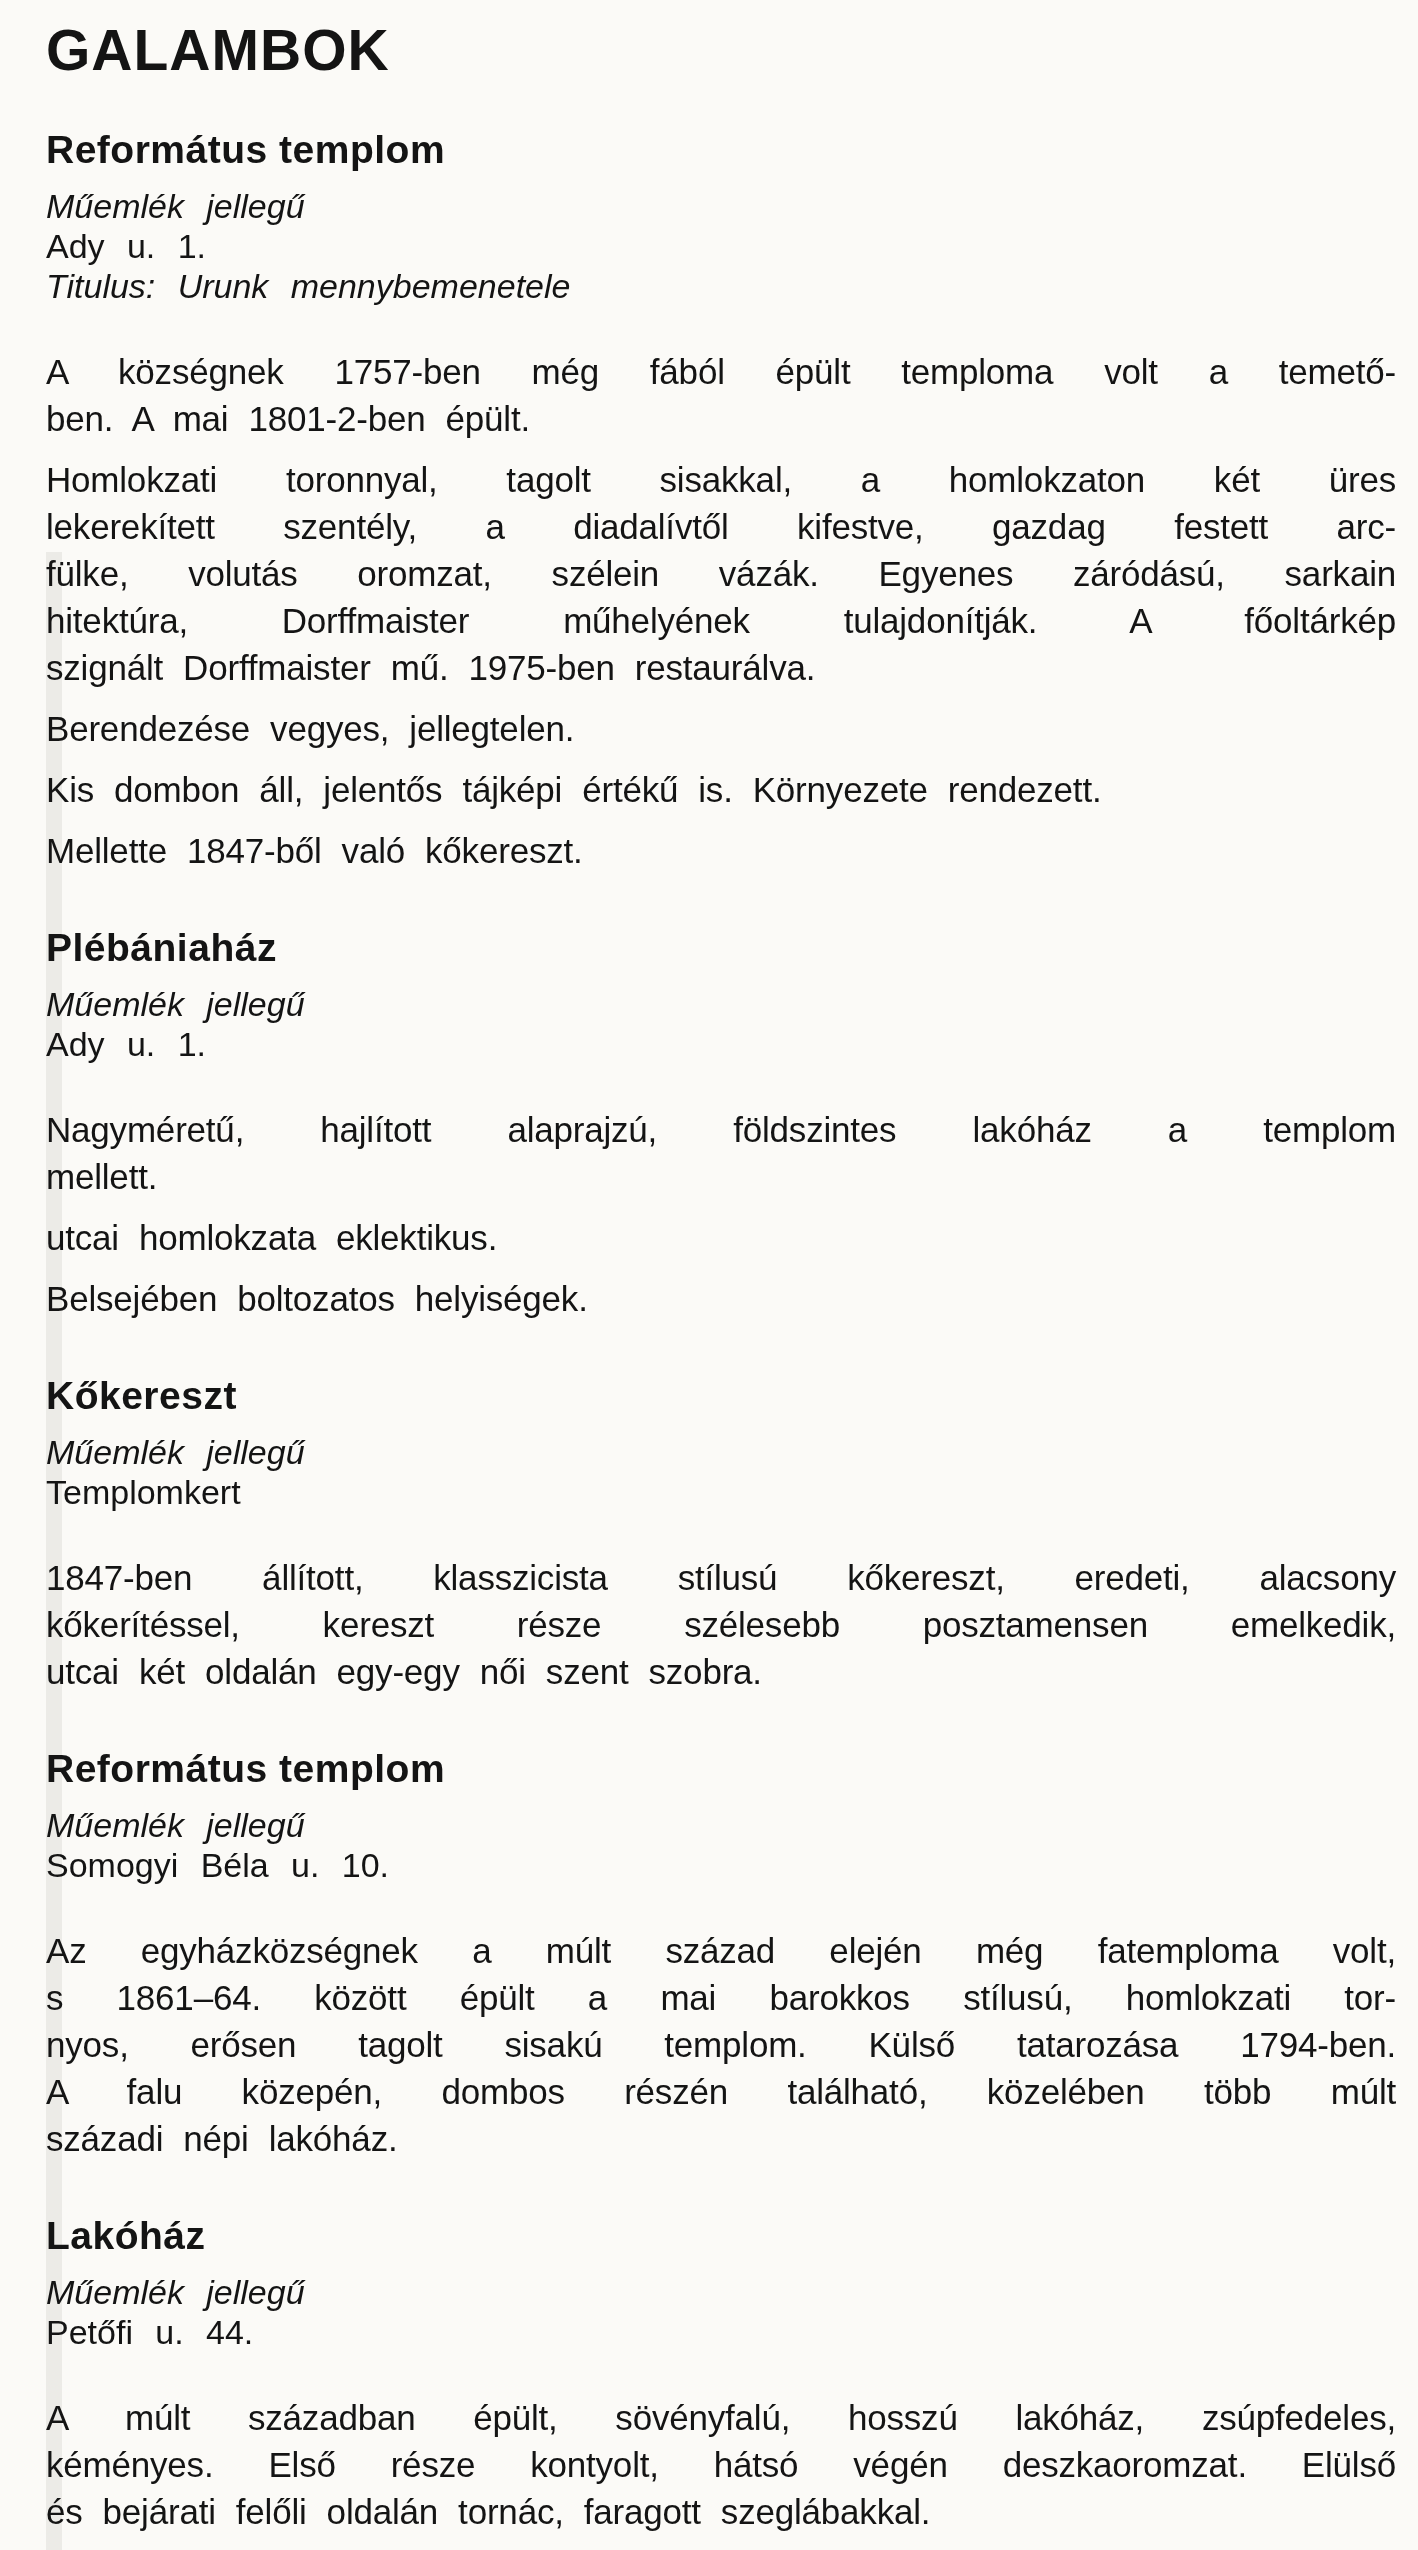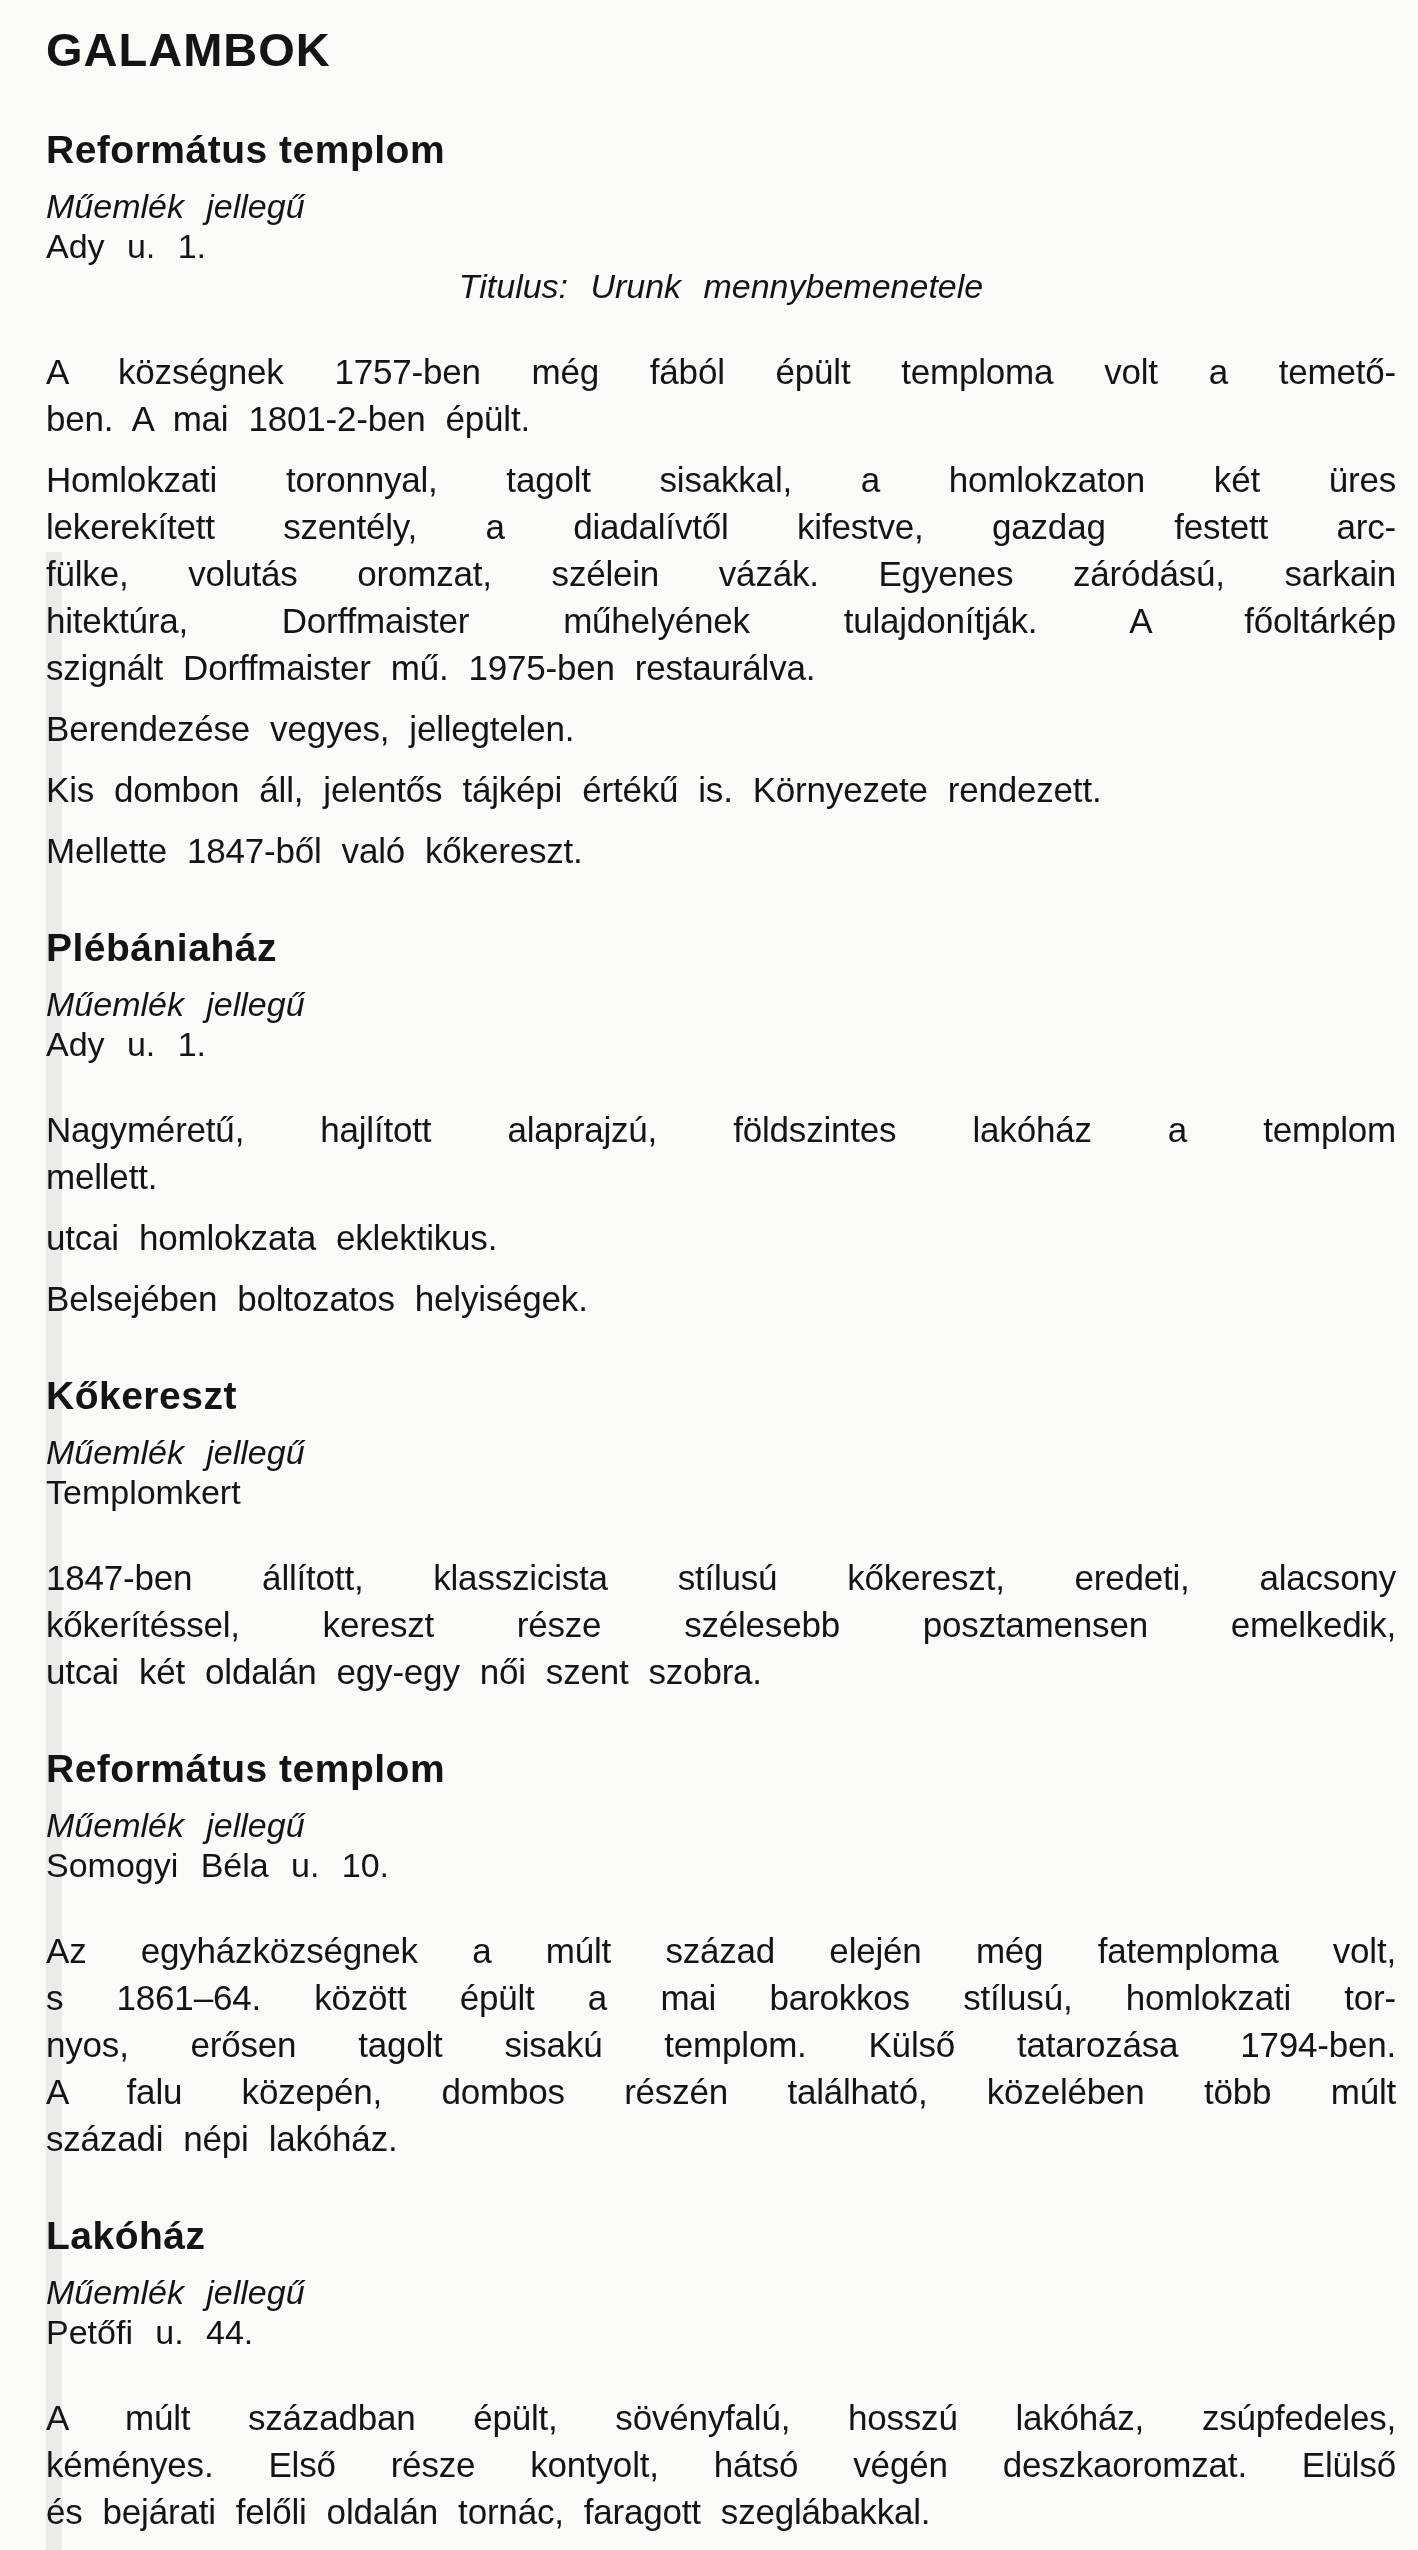--- a/index.html
+++ b/index.html
@@ -21,41 +21,41 @@
     background:rgba(110,110,100,0.10);
     pointer-events:none;
   }
   .content{
     position:absolute;
     left:46px; top:24px;
     width:1350px;
   }
   h1.page-title{
     margin:0;
-    font-size:47px;
+    font-size:57px;
     line-height:52px;
     font-weight:bold;
     letter-spacing:1px;
   }
   section.monument{ margin-top:52px; }
   h2.monument-heading{
     margin:0;
     font-size:39px;
     line-height:44px;
     font-weight:bold;
     letter-spacing:0.5px;
   }
   .meta{
     margin:0;
     font-size:34px;
     line-height:40px;
     word-spacing:0.38em;
   }
   .designation{ font-style:italic; margin-top:14px; }
-  .titulus{ font-style:italic;text-align:center; }
+  .titulus{ font-style:italic; }
   .paras{ margin-top:42px; }
   .para{ margin:0; }
   .para + .para{ margin-top:14px; }
   .line{
     display:block;
     font-size:35px;
     line-height:47px;
     word-spacing:0.30em;
     letter-spacing:-0.2px;
     text-align:justify;

